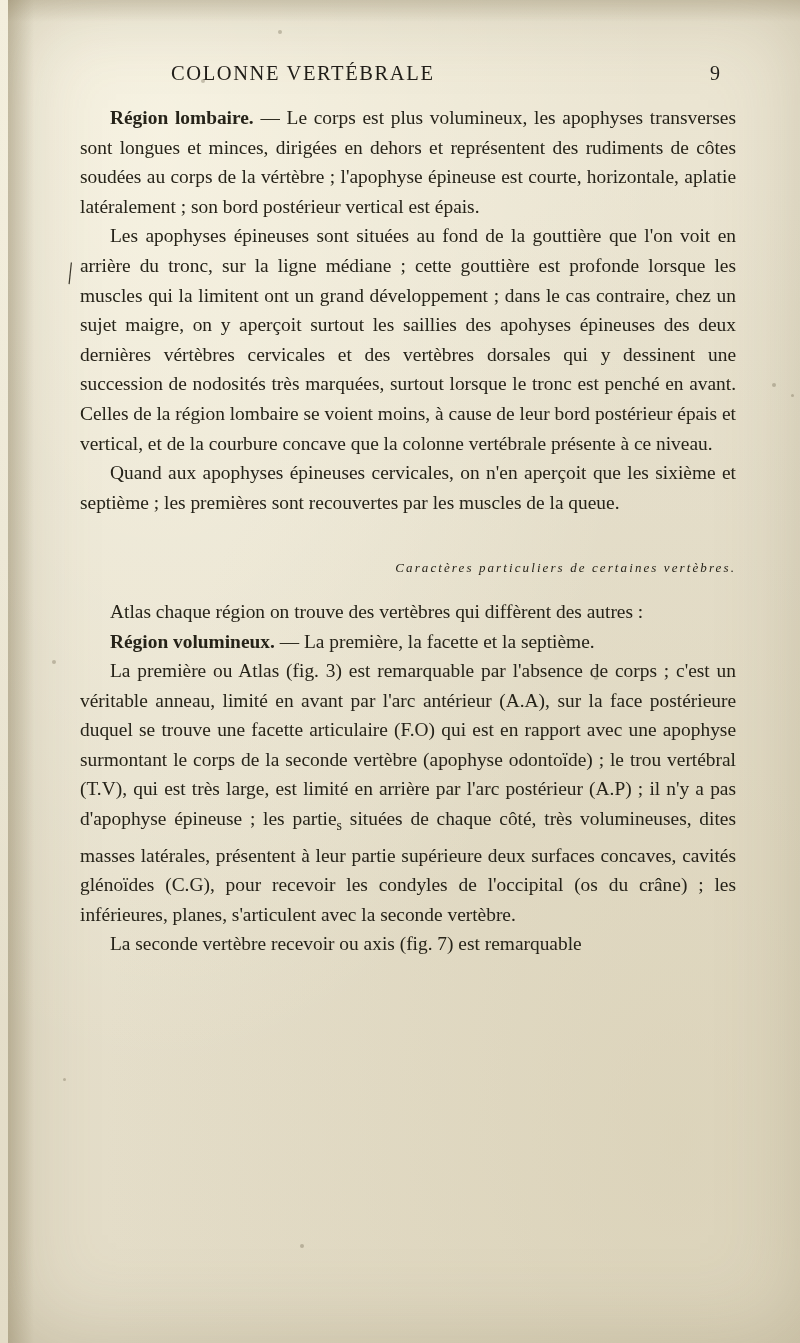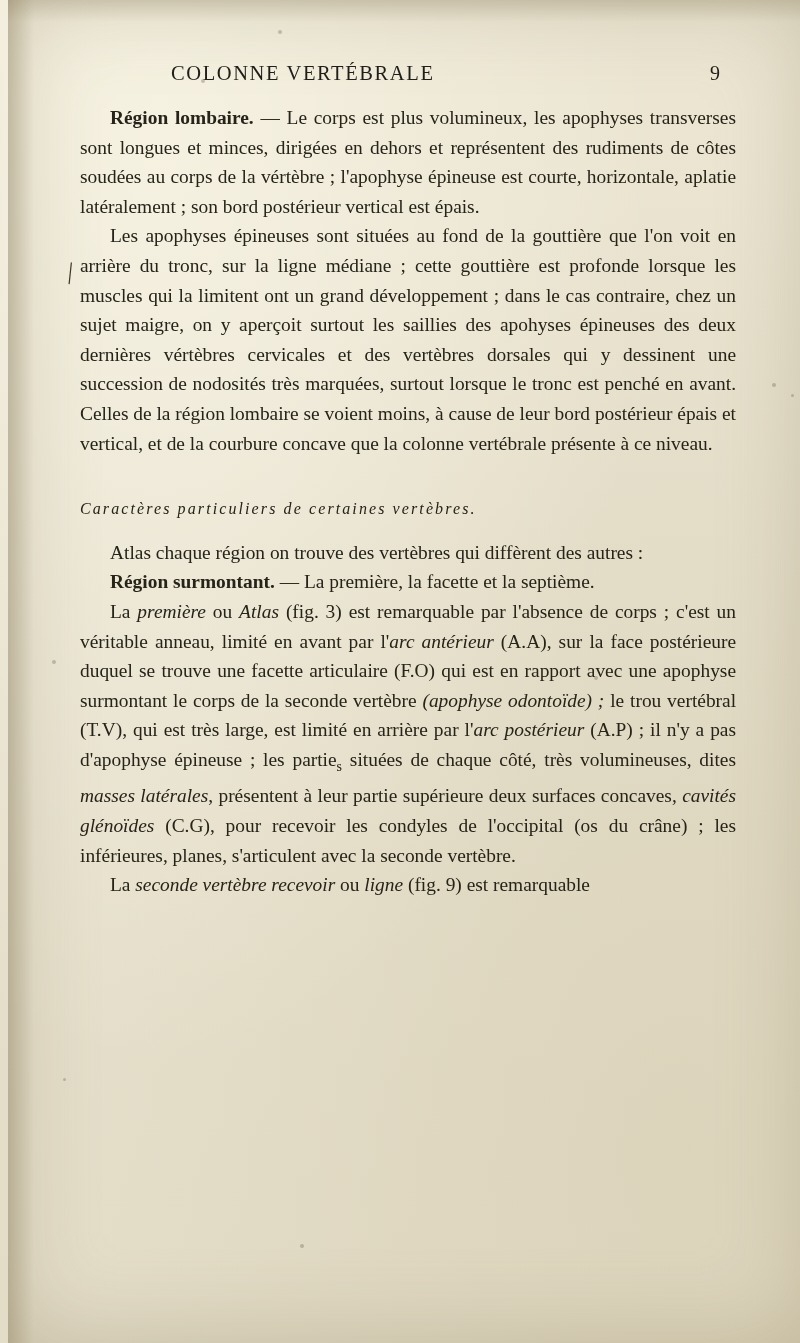--- a/index.html
+++ b/index.html
@@ -68,28 +68,27 @@
   p {
     margin: 0;
   }
   p.indent {
     text-indent: 30px;
   }
   .run-in {
     font-weight: bold;
   }
   .ital {
-    font-style: italic;
   }
   .subhead {
     margin-top: 36px;
     margin-bottom: 14px;
-    text-align: left;
+    text-align: right;
     font-style: italic;
-    font-size: 16px;
+    font-size: 13px;
     letter-spacing: 2.1px;
   }
   .sub {
     font-size: 0.72em;
     vertical-align: sub;
   }
   .margin-mark {
     position: absolute;
     left: 60px;
     top: 258px;
@@ -135,39 +134,42 @@
     <p class="indent">
       <span class="run-in">Région lombaire.</span>
       <span>—</span>
       <span>Le corps est plus volumineux, les apophyses transverses sont longues et minces, dirigées en dehors et représentent des rudiments de côtes soudées au corps de la vértèbre ; l'apophyse épineuse est courte, horizontale, aplatie latéralement ; son bord postérieur vertical est épais.</span>
     </p>
 
     <p class="indent">
       <span>Les apophyses épineuses sont situées au fond de la gouttière que l'on voit en arrière du tronc, sur la ligne médiane ; cette gouttière est profonde lorsque les muscles qui la limitent ont un grand développement ; dans le cas contraire, chez un sujet maigre, on y aperçoit surtout les saillies des apohyses épineuses des deux dernières vértèbres cervicales et des vertèbres dorsales qui y dessinent une succession de nodosités très marquées, surtout lorsque le tronc est penché en avant. Celles de la région lombaire se voient moins, à cause de leur bord postérieur épais et vertical, et de la courbure concave que la colonne vertébrale présente à ce niveau.</span>
     </p>
 
+    <p class="indent">
+      <span>Quand aux apophyses épineuses cervicales, on n'en aperçoit que les sixième et septième ; les premières sont recouvertes par les muscles de la queue.</span>
+    </p>
 
     <div class="subhead">Caractères particuliers de certaines vertèbres.</div>
 
     <p class="indent">
       <span>Atlas chaque région on trouve des vertèbres qui diffèrent des autres :</span>
     </p>
 
     <p class="indent">
-      <span class="run-in">Région surmontant.</span>
+      <span class="run-in">Région volumineux.</span>
       <span>—</span>
       <span>La première, la facette et la septième.</span>
     </p>
 
     <p class="indent">
       <span>La </span><span class="ital">première</span><span> ou </span><span class="ital">Atlas</span><span> (fig. 3) est remarquable par l'absence de corps ; c'est un véritable anneau, limité en avant par l'</span><span class="ital">arc antérieur</span><span> (A.A), sur la face postérieure duquel se trouve une facette articulaire (F.O) qui est en rapport avec une apophyse surmontant le corps de la seconde vertèbre </span><span class="ital">(apophyse odontoïde) ;</span><span> le trou vertébral (T.V), qui est très large, est limité en arrière par l'</span><span class="ital">arc postérieur</span><span> (A.P) ; il n'y a pas d'apophyse épineuse ; les partie</span><span class="sub">s</span><span> situées de chaque côté, très volumineuses, dites </span><span class="ital">masses latérales</span><span>, présentent à leur partie supérieure deux surfaces concaves, </span><span class="ital">cavités glénoïdes</span><span> (C.G), pour recevoir les condyles de l'occipital (os du crâne) ; les inférieures, planes, s'articulent avec la seconde vertèbre.</span>
     </p>
 
     <p class="indent">
-      <span>La </span><span class="ital">seconde vertèbre recevoir</span><span> ou </span><span class="ital">ligne</span><span> (fig. 9) est remarquable</span>
+      <span>La </span><span class="ital">seconde vertèbre recevoir</span><span> ou </span><span class="ital">axis</span><span> (fig. 7) est remarquable</span>
     </p>
 
   </div>
 
   <div class="speck" style="left:270px; top:30px; width:4px; height:4px;"></div>
   <div class="speck" style="left:193px; top:79px; width:4px; height:4px;"></div>
   <div class="speck" style="left:764px; top:383px; width:4px; height:4px;"></div>
   <div class="speck" style="left:783px; top:394px; width:3px; height:3px;"></div>
   <div class="speck" style="left:44px; top:660px; width:4px; height:4px;"></div>
   <div class="speck" style="left:586px; top:676px; width:4px; height:4px;"></div>

